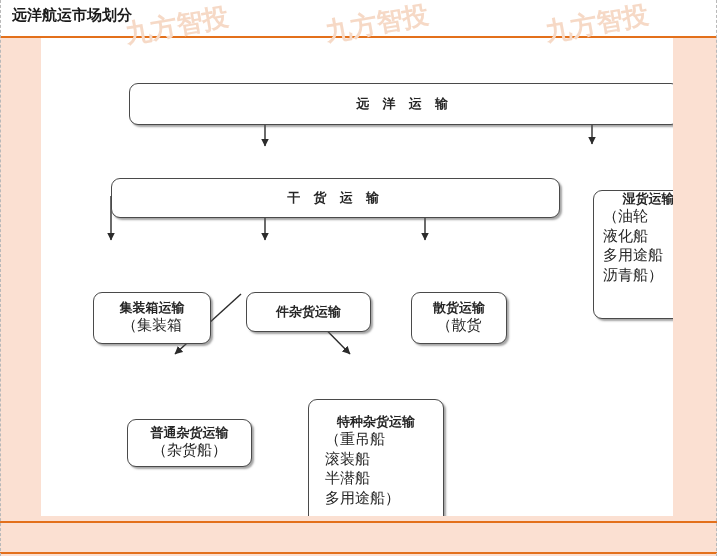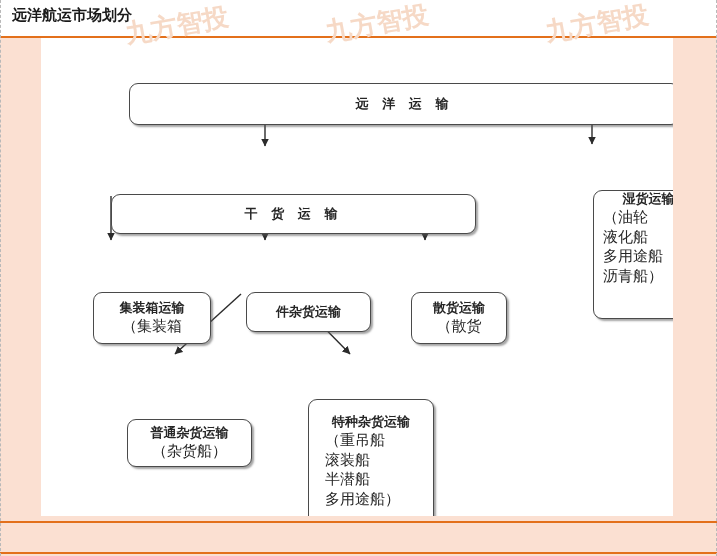--- a/index.html
+++ b/index.html
@@ -82,42 +82,42 @@
     background:#ffffff;
     border:1px solid #4a4a4a;
     border-radius:9px;
     box-shadow:2px 2px 2px rgba(90,90,90,0.55);
     z-index:6;
     display:flex;
     flex-direction:column;
     align-items:center;
     justify-content:center;
     color:#262626;
-    font-family:Liberation Sans, sans-serif;
+    font-family:Liberation Serif, serif;
   }
   .box .ttl{font-weight:bold;font-size:13px;line-height:1.25;white-space:nowrap;}
   .box .sub{font-size:15px;line-height:1.3;white-space:nowrap;}
   .spaced{letter-spacing:5px;}
 
   
   .box-ocean   {left:88px; top:45px;  width:551px; height:42px;}
   .box-ocean .ttl{font-size:13px;}
 
-  .box-dry     {left:70px; top:156px; width:365px; height:40px;}
+  .box-dry     {left:70px; top:140px; width:449px; height:40px;}
 
   .box-wet     {left:552px;top:152px; width:111px; height:129px;
                 justify-content:flex-start;}
   .box-wet .sub{align-self:flex-start;padding-left:9px;}
 
   .box-container{left:52px; top:254px; width:118px; height:52px;}
   .box-break    {left:205px;top:254px; width:125px; height:40px;}
   .box-bulk     {left:370px;top:254px; width:96px;  height:52px;}
 
   .box-general  {left:86px; top:381px; width:125px; height:48px;}
-  .box-special  {left:267px;top:361px; width:126px; height:135px;
+  .box-special  {left:267px;top:361px; width:136px; height:135px;
                  justify-content:flex-start;padding-top:14px;}
   .box-special .sub{align-self:flex-start;padding-left:16px;}
 
   
   .footer-text{
     position:absolute;right:12px;top:528px;
     font-size:14px;font-weight:bold;color:#1a1a1a;
     white-space:nowrap;
     z-index:30;
   }

